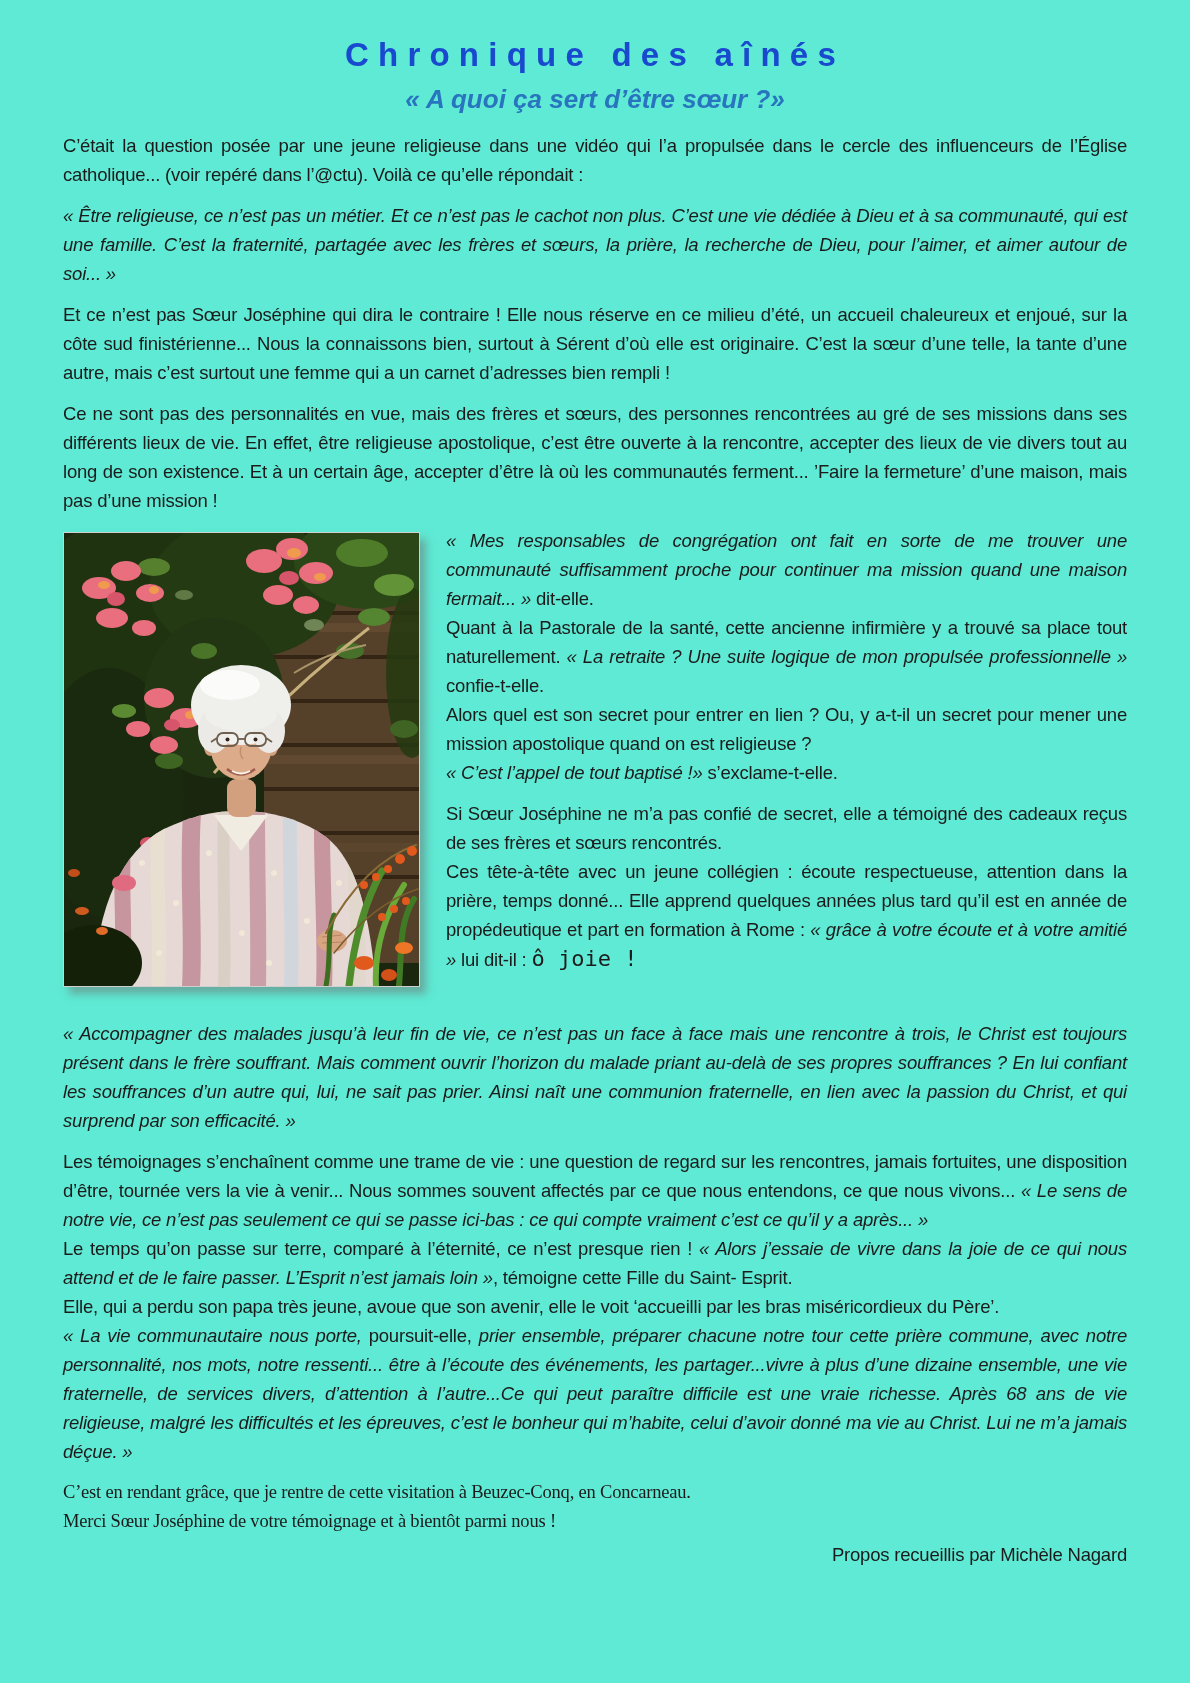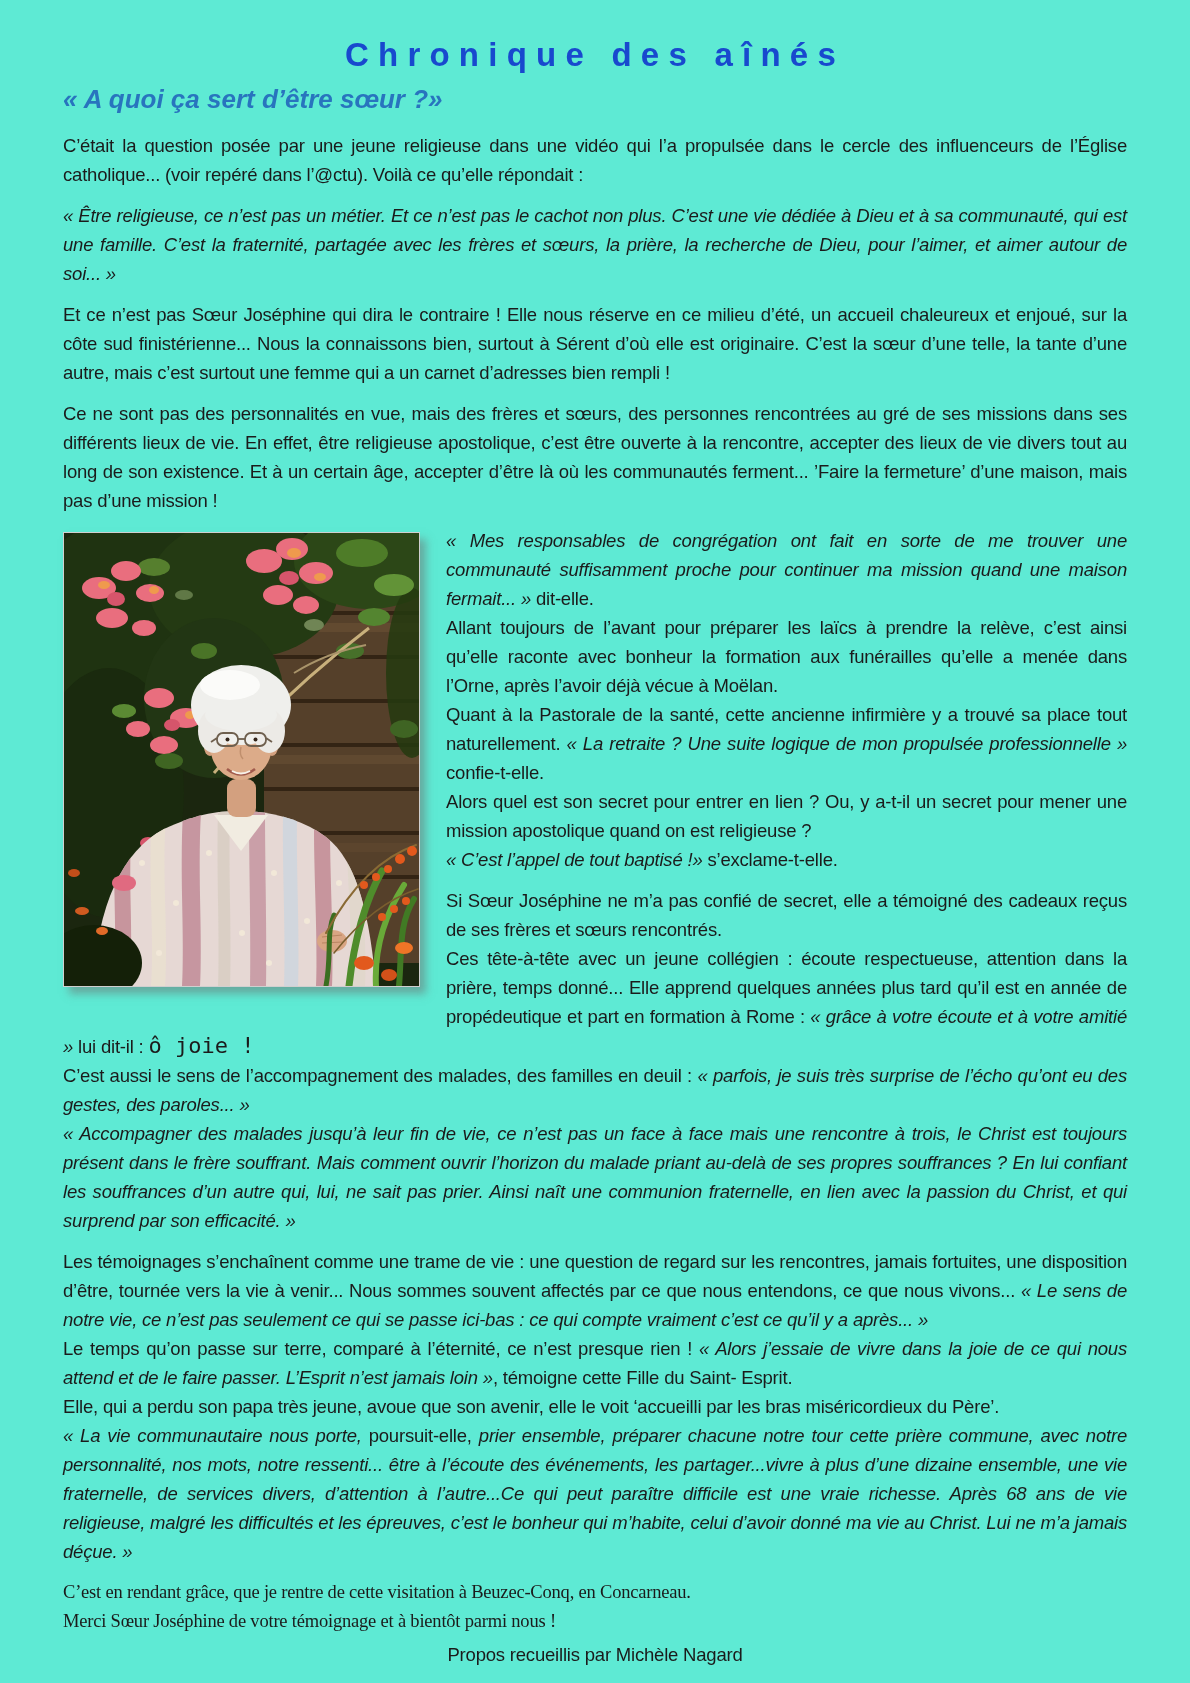--- a/index.html
+++ b/index.html
@@ -13,21 +13,21 @@
     padding:22px 63px 0 63px;background:#5eead4;overflow:hidden;
     font-family:"Liberation Sans","DejaVu Sans",sans-serif;
     color:var(--text);
   }
   h1.title{
     margin:14px 0 10px;text-align:center;
     font-size:33px;font-weight:bold;letter-spacing:0.28em;
     color:var(--title);
   }
   h2.subtitle{
-    margin:0 0 16px;
+    margin:0 0 16px;text-align:center;
     font-size:26px;font-weight:bold;font-style:italic;
     color:var(--subtitle);
   }
   .para{
     font-size:18.5px;line-height:29px;margin:12px 0 11px;
     text-align:justify;letter-spacing:-0.2px;
   }
   .it{font-style:italic;}
   .accent{font-family:"DejaVu Sans Mono",monospace;font-size:22px;letter-spacing:0;}
   .photo-section .para{margin:0;}
@@ -36,21 +36,21 @@
   .para.gap-before{margin-top:12px;}
   figure.photo{
     float:left;width:355px;height:453px;
     margin:6px 26px 32px 0;padding:0;
     border:1px solid #d0d0d0;
     box-shadow:6px 7px 8px rgba(110,110,110,.5);
     background:#1b260f;
   }
   figure.photo svg{display:block;width:100%;height:100%;}
   .clear{clear:both;}
-  .byline{text-align:center;margin-top:4px;}
+  .byline{text-align:right;margin-top:4px;}
 </style>
 </head>
 <body>
 
 <div class="page">
 
   <h1 class="title">Chronique des aînés</h1>
   <h2 class="subtitle">« A quoi ça sert d’être sœur ?»</h2>
 
   <div class="intro">
@@ -215,32 +215,30 @@
 
         <ellipse cx="30" cy="430" rx="48" ry="38" fill="#142008"></ellipse>
         <ellipse cx="18" cy="378" rx="7" ry="4" fill="#cf5a20"></ellipse>
         <ellipse cx="38" cy="398" rx="6" ry="4" fill="#e06a28"></ellipse>
         <ellipse cx="10" cy="340" rx="6" ry="4" fill="#c24e1a"></ellipse>
         <ellipse cx="60" cy="350" rx="12" ry="8" fill="#e06a80"></ellipse>
       </svg>
     </figure>
     <div class="beside">
         <p class="para"><span class="it">« Mes responsables de congrégation ont fait en sorte de me trouver une communauté suffisamment proche pour continuer ma mission quand une maison fermait... » </span><span>dit-elle.</span></p>
-        <p class="para"><span>Allant toujours de l’avant pour préparer les laïcs à prendre la relève, c’est ainsi qu’elle raconte avec bonheur la formation aux funérailles qu’elle a menée dans l’Orne, après l’avoir déjà vécue à Moëlan.</span></p>
         <p class="para"><span>Quant à la Pastorale de la santé, cette ancienne infirmière y a trouvé sa place tout naturellement. </span><span class="it">« La retraite ? Une suite logique de mon propulsée professionnelle » </span><span>confie-t-elle.</span></p>
         <p class="para"><span>Alors quel est son secret pour entrer en lien ? Ou, y a-t-il un secret pour mener une mission apostolique quand on est religieuse ?</span></p>
         <p class="para"><span class="it">« C’est l’appel de tout baptisé !» </span><span>s’exclame-t-elle.</span></p>
         <p class="para gap-before"><span>Si Sœur Joséphine ne m’a pas confié de secret, elle a témoigné des cadeaux reçus de ses frères et sœurs rencontrés.</span></p>
         <p class="para"><span>Ces tête-à-tête avec un jeune collégien : écoute respectueuse, attention dans la prière, temps donné... Elle apprend quelques années plus tard qu’il est en année de propédeutique et part en formation à Rome : </span><span class="it">« grâce à votre écoute et à votre amitié » </span><span>lui dit-il : </span><span class="accent">ô joie !</span></p>
       </div>
     <div class="clear"></div>
   </div>
 
   <div class="middle">
-      <p class="para"><span>C’est aussi le sens de l’accompagnement des malades, des familles en deuil : </span><span class="it">« parfois, je suis très surprise de l’écho qu’ont eu des gestes, des paroles... »</span></p>
       <p class="para"><span class="it">« Accompagner des malades jusqu’à leur fin de vie, ce n’est pas un face à face mais une rencontre à trois, le Christ est toujours présent dans le frère souffrant. Mais comment ouvrir l’horizon du malade priant au-delà de ses propres souffrances ? En lui confiant les souffrances d’un autre qui, lui, ne sait pas prier. Ainsi naît une communion fraternelle, en lien avec la passion du Christ, et qui surprend par son efficacité. »</span></p>
       <p class="para gap-before"><span>Les témoignages s’enchaînent comme une trame de vie : une question de regard sur les rencontres, jamais fortuites, une disposition d’être, tournée vers la vie à venir... Nous sommes souvent affectés par ce que nous entendons, ce que nous vivons... </span><span class="it">« Le sens de notre vie, ce n’est pas seulement ce qui se passe ici-bas : ce qui compte vraiment c’est ce qu’il y a après... »</span></p>
       <p class="para"><span>Le temps qu’on passe sur terre, comparé à l’éternité, ce n’est presque rien ! </span><span class="it">« Alors j’essaie de vivre dans la joie de ce qui nous attend et de le faire passer. L’Esprit n’est jamais loin »</span><span>, témoigne cette Fille du Saint- Esprit.</span></p>
       <p class="para"><span>Elle, qui a perdu son papa très jeune, avoue que son avenir, elle le voit ‘accueilli par les bras miséricordieux du Père’.</span></p>
       <p class="para"><span class="it">« La vie communautaire nous porte, </span><span>poursuit-elle, </span><span class="it">prier ensemble, préparer chacune notre tour cette prière commune, avec notre personnalité, nos mots, notre ressenti... être à l’écoute des événements, les partager...vivre à plus d’une dizaine ensemble, une vie fraternelle, de services divers, d’attention à l’autre...Ce qui peut paraître difficile est une vraie richesse. Après 68 ans de vie religieuse, malgré les difficultés et les épreuves, c’est le bonheur qui m’habite, celui d’avoir donné ma vie au Christ. Lui ne m’a jamais déçue. »</span></p>
     </div>
 
   <div class="closing">
       <p class="para gap-before"><span>C’est en rendant grâce, que je rentre de cette visitation à Beuzec-Conq, en Concarneau.</span></p>
       <p class="para"><span>Merci Sœur Joséphine de votre témoignage et à bientôt parmi nous !</span></p>

